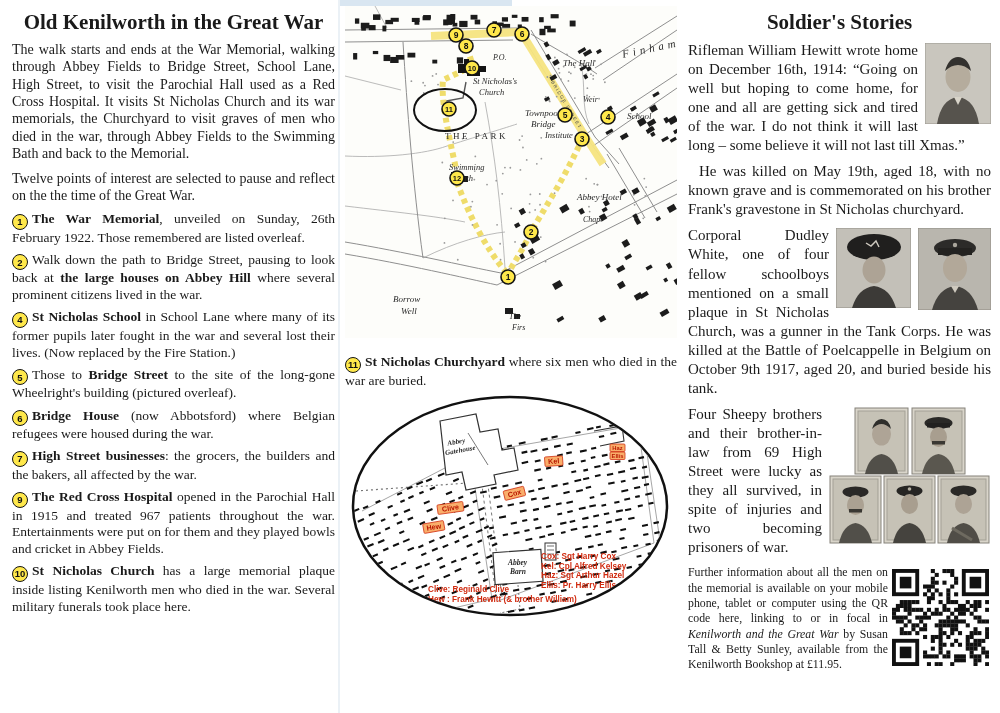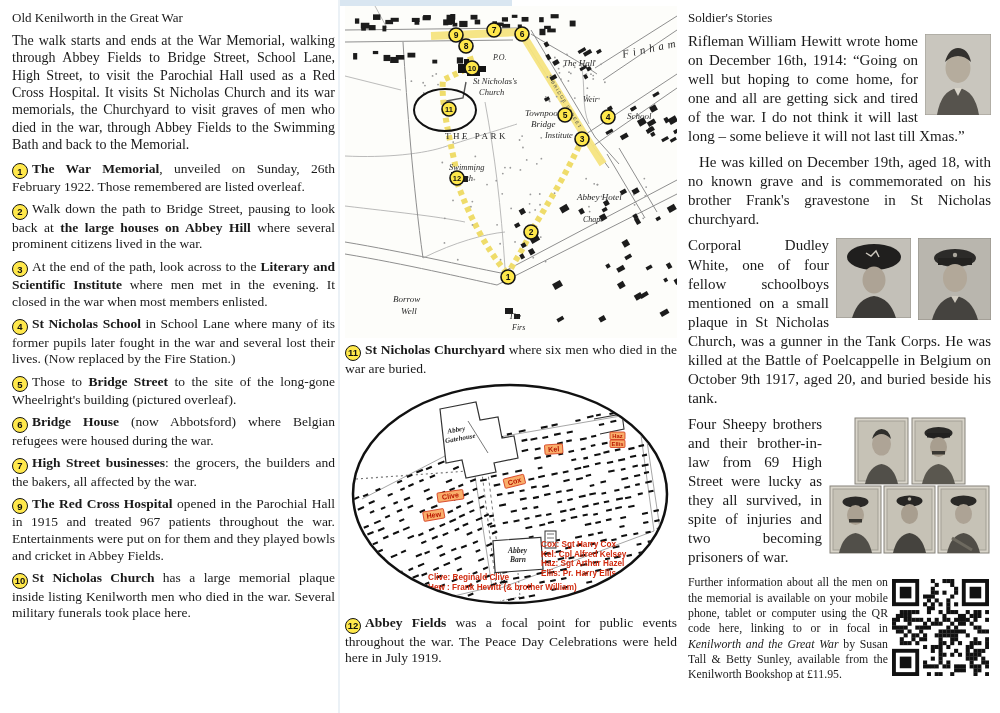--- a/index.html
+++ b/index.html
@@ -4,27 +4,27 @@
 <style>
   html,body{margin:0;padding:0}
   body{width:1000px;height:713px;background:#ffffff;position:relative;overflow:hidden;
        font-family:"Liberation Serif",serif;color:#1a1a1a}
   .fold-strip{position:absolute;left:340px;top:0;width:172px;height:6px;background:#cfe0ee;opacity:.8}
   .fold-line{position:absolute;left:338px;top:0;width:2px;height:713px;background:#dbe6ef;opacity:.55}
   .col{position:absolute}
   #col-left{left:12px;top:8px;width:323px}
   #col-mid{left:345px;top:6px;width:332px}
   #col-right{left:688px;top:8px;width:303px}
-  h1,h2{font-size:13px;font-weight:normal;margin:2px 0 6px 0}
+  h1,h2{font-size:21px;font-weight:bold;text-align:center;margin:2px 0 6px 0}
   .body-p{font-size:14px;line-height:1.24;text-align:justify;margin:0 0 7px 0}
   .pt{font-size:13.5px;line-height:1.24;text-align:justify;margin:0 0 5.5px 0}
   .num{display:inline-flex;justify-content:center;align-items:center;width:14px;height:14px;
        border-radius:50%;background:#FFE84B;border:1.5px solid #141414;
        font:bold 9.5px "Liberation Sans",sans-serif;color:#111;vertical-align:-2px;margin-right:4px}
-  .caption{font-size:13.5px;line-height:1.24;text-align:justify;margin:4px 0 4px 0}
+  .caption{font-size:13.5px;line-height:1.24;text-align:justify;margin:16px 0 4px 0}
   .story{font-size:15px;line-height:1.27;text-align:justify;margin:0 0 7px 0}
   .story .ph{float:right;margin:2px 0 2px 7px}
   .indent{text-indent:11px}
   #footer-block{position:relative;margin-top:8px;min-height:118px}
   #footer-text{width:200px;font-size:11.8px;line-height:1.3;text-align:justify}
   #footer-text .url{display:block;padding-left:8px}
   #footer-text i{font-style:italic}
   #qr-wrap{position:absolute;right:2px;top:4px}
   svg{display:block}
   .maplbl{font-family:"Liberation Serif",serif;font-style:italic;fill:#2a2a2a}
@@ -32,24 +32,24 @@
 </style>
 </head>
 <body>
 
 <div class="fold-strip"></div>
 <div class="fold-line"></div>
 
 <div class="col" id="col-left">
   <h1>Old Kenilworth in the Great War</h1>
   <p class="body-p">The walk starts and ends at the War Memorial, walking through Abbey Fields to Bridge Street, School Lane, High Street, to visit the Parochial Hall used as a Red Cross Hospital. It visits St Nicholas Church and its war memorials, the Churchyard to visit graves of men who died in the war, through Abbey Fields to the Swimming Bath and back to the Memorial.</p>
+  <p class="body-p">Twelve points of interest are selected to pause and reflect on the the time of the Great War.</p>
   <div id="left-points">
       <p class="pt"><span class="num">1</span><b>The War Memorial</b><span>, unveiled on Sunday, 26th February 1922. Those remembered are listed overleaf.</span></p>
       <p class="pt"><span class="num">2</span><span>Walk down the path to Bridge Street, pausing to look back at </span><b>the large houses on Abbey Hill</b><span> where several prominent citizens lived in the war.</span></p>
-      <p class="pt"><span class="num">3</span><span>At the end of the path, look across to the </span><b>Literary and Scientific Institute</b><span> where men met in the evening. It closed in the war when most members enlisted.</span></p>
       <p class="pt"><span class="num">4</span><b>St Nicholas School</b><span> in School Lane where many of its former pupils later fought in the war and several lost their lives. (Now replaced by the Fire Station.)</span></p>
       <p class="pt"><span class="num">5</span><span>Those to </span><b>Bridge Street</b><span> to the site of the long-gone Wheelright's building (pictured overleaf).</span></p>
       <p class="pt"><span class="num">6</span><b>Bridge House</b><span> (now Abbotsford) where Belgian refugees were housed during the war.</span></p>
       <p class="pt"><span class="num">7</span><b>High Street businesses</b><span>: the grocers, the builders and the bakers, all affected by the war.</span></p>
       <p class="pt"><span class="num">9</span><b>The Red Cross Hospital</b><span> opened in the Parochial Hall in 1915 and treated 967 patients throughout the war. Entertainments were put on for them and they played bowls and cricket in Abbey Fields.</span></p>
       <p class="pt"><span class="num">10</span><b>St Nicholas Church</b><span> has a large memorial plaque inside listing Kenilworth men who died in the war. Several military funerals took place here.</span></p>
     </div>
 </div>
 
 <div class="col" id="col-mid">
@@ -785,42 +785,41 @@
           <text x="193" y="166" font-size="8.2" font-weight="bold" font-family="Liberation Sans, sans-serif" fill="#D02B10">Cox: Sgt Harry Cox</text>
           <text x="193" y="175.5" font-size="8.2" font-weight="bold" font-family="Liberation Sans, sans-serif" fill="#D02B10">Kel: Cpl Alfred Kelsey</text>
           <text x="193" y="185" font-size="8.2" font-weight="bold" font-family="Liberation Sans, sans-serif" fill="#D02B10">Haz: Sgt Arthur Hazel</text>
           <text x="193" y="194.5" font-size="8.2" font-weight="bold" font-family="Liberation Sans, sans-serif" fill="#D02B10">Ellis: Pr. Harry Ellis</text>
           <text x="80" y="199" font-size="8.2" font-weight="bold" font-family="Liberation Sans, sans-serif" fill="#D02B10">Clive: Reginald Clive</text>
           <text x="80" y="208.5" font-size="8.2" font-weight="bold" font-family="Liberation Sans, sans-serif" fill="#D02B10">Hew : Frank Hewitt (&amp; brother William)</text>
         </g>
     </g>
   </svg>
 
-  <p class="caption"><span class="num">12</span><b>Abbey Fields</b><span> was a focal point for public events throughout the war. The Peace Day Celebrations were held here in July 1919.</span></p>
 </div>
 
 <div class="col" id="col-right">
   <h2>Soldier's Stories</h2>
 
   <p class="story">
     <span class="ph">
       <svg width="66" height="81" viewBox="0 0 66 81">
         <rect width="66" height="81" fill="#c9c6be"></rect>
         <rect width="66" height="81" fill="none" stroke="#9a978f"></rect>
         <ellipse cx="33" cy="34" rx="12.5" ry="15" fill="#b5ac9d"></ellipse>
         <path d="M20,28 Q24,14 33,14 Q43,14 46,28 Q40,22 33,22 Q26,22 20,28 Z" fill="#33312e"></path>
         <path d="M12,81 Q16,56 33,54 Q50,56 54,81 Z" fill="#56534d"></path>
         <path d="M29,54 L33,62 L37,54 Z" fill="#d8d4c9"></path>
       </svg>
     </span>
     <span>Rifleman William Hewitt wrote home on December 16th, 1914: “Going on well but hoping to come home, for one and all are getting sick and tired of the war. I do not think it will last long – some believe it will not last till Xmas.”</span>
   </p>
 
   <p class="story indent">
-    <span>He was killed on December 19th, aged 18, with no known grave and is commemorated on his brother Frank's gravestone in St Nicholas churchyard.</span>
+    <span>He was killed on May 19th, aged 18, with no known grave and is commemorated on his brother Frank's gravestone in St Nicholas churchyard.</span>
   </p>
 
   <p class="story">
     <span class="ph">
       <svg width="73" height="82" viewBox="0 0 73 82">
         <rect width="73" height="82" fill="#b9b6ae"></rect>
         <rect width="73" height="82" fill="none" stroke="#8e8b83"></rect>
         <ellipse cx="37" cy="20" rx="21" ry="9" fill="#2c2b29"></ellipse>
         <rect x="20" y="20" width="34" height="7" fill="#232220"></rect>
         <circle cx="37" cy="17" r="2.2" fill="#aaa69c"></circle>

